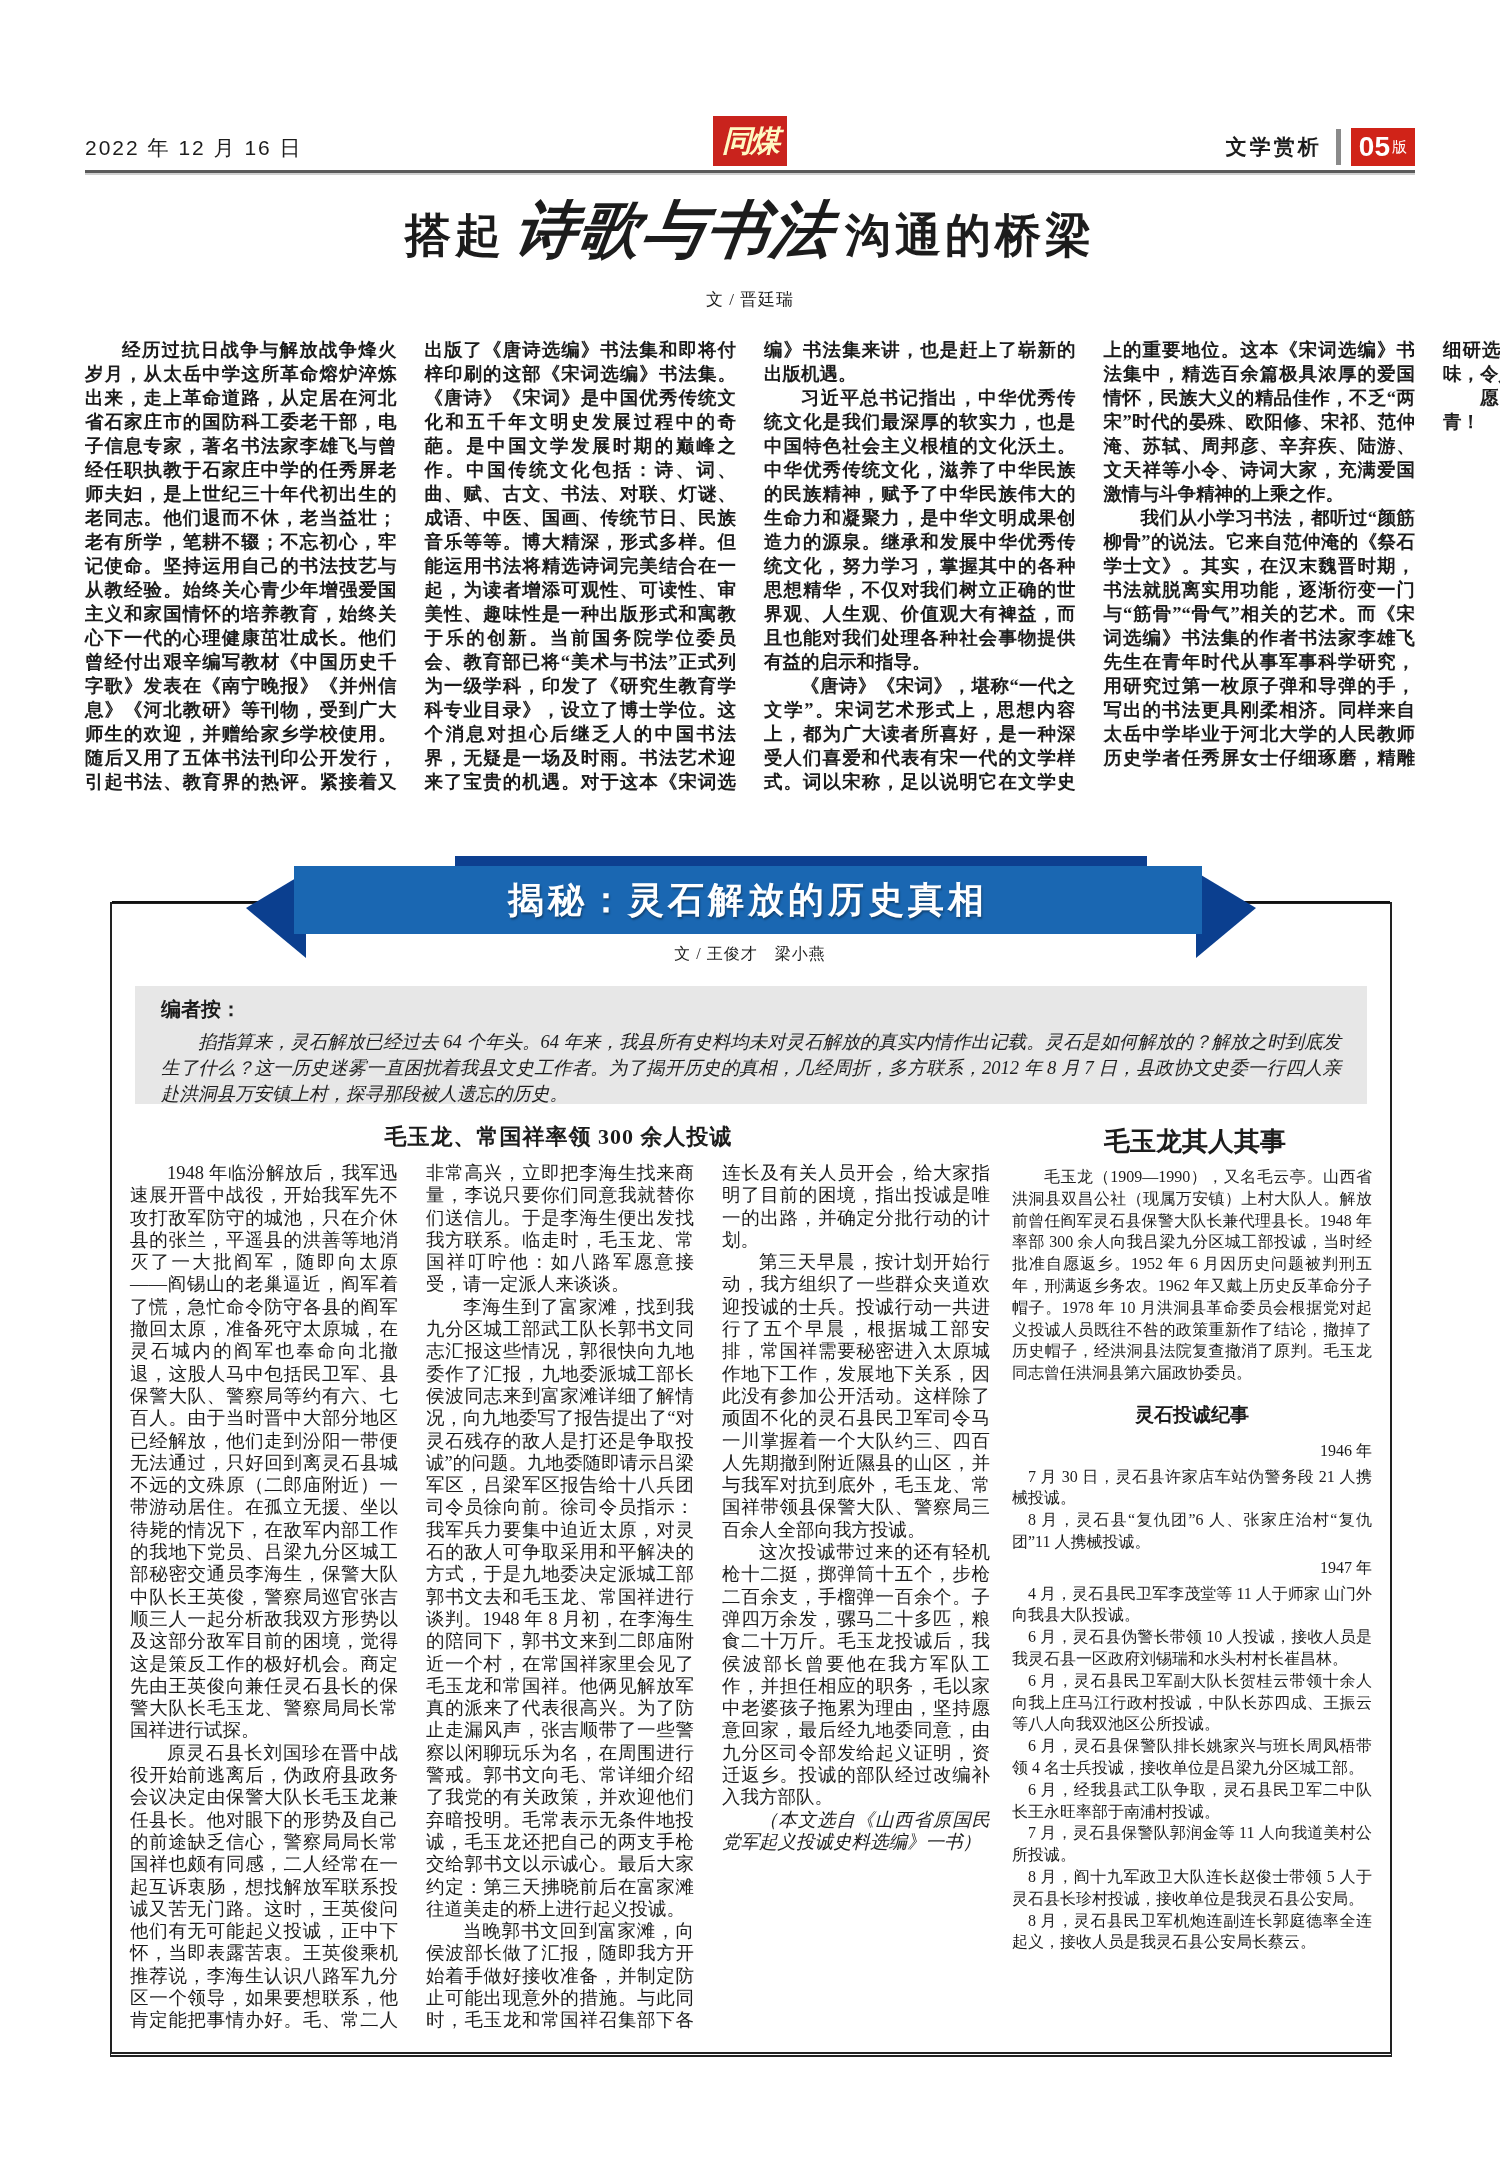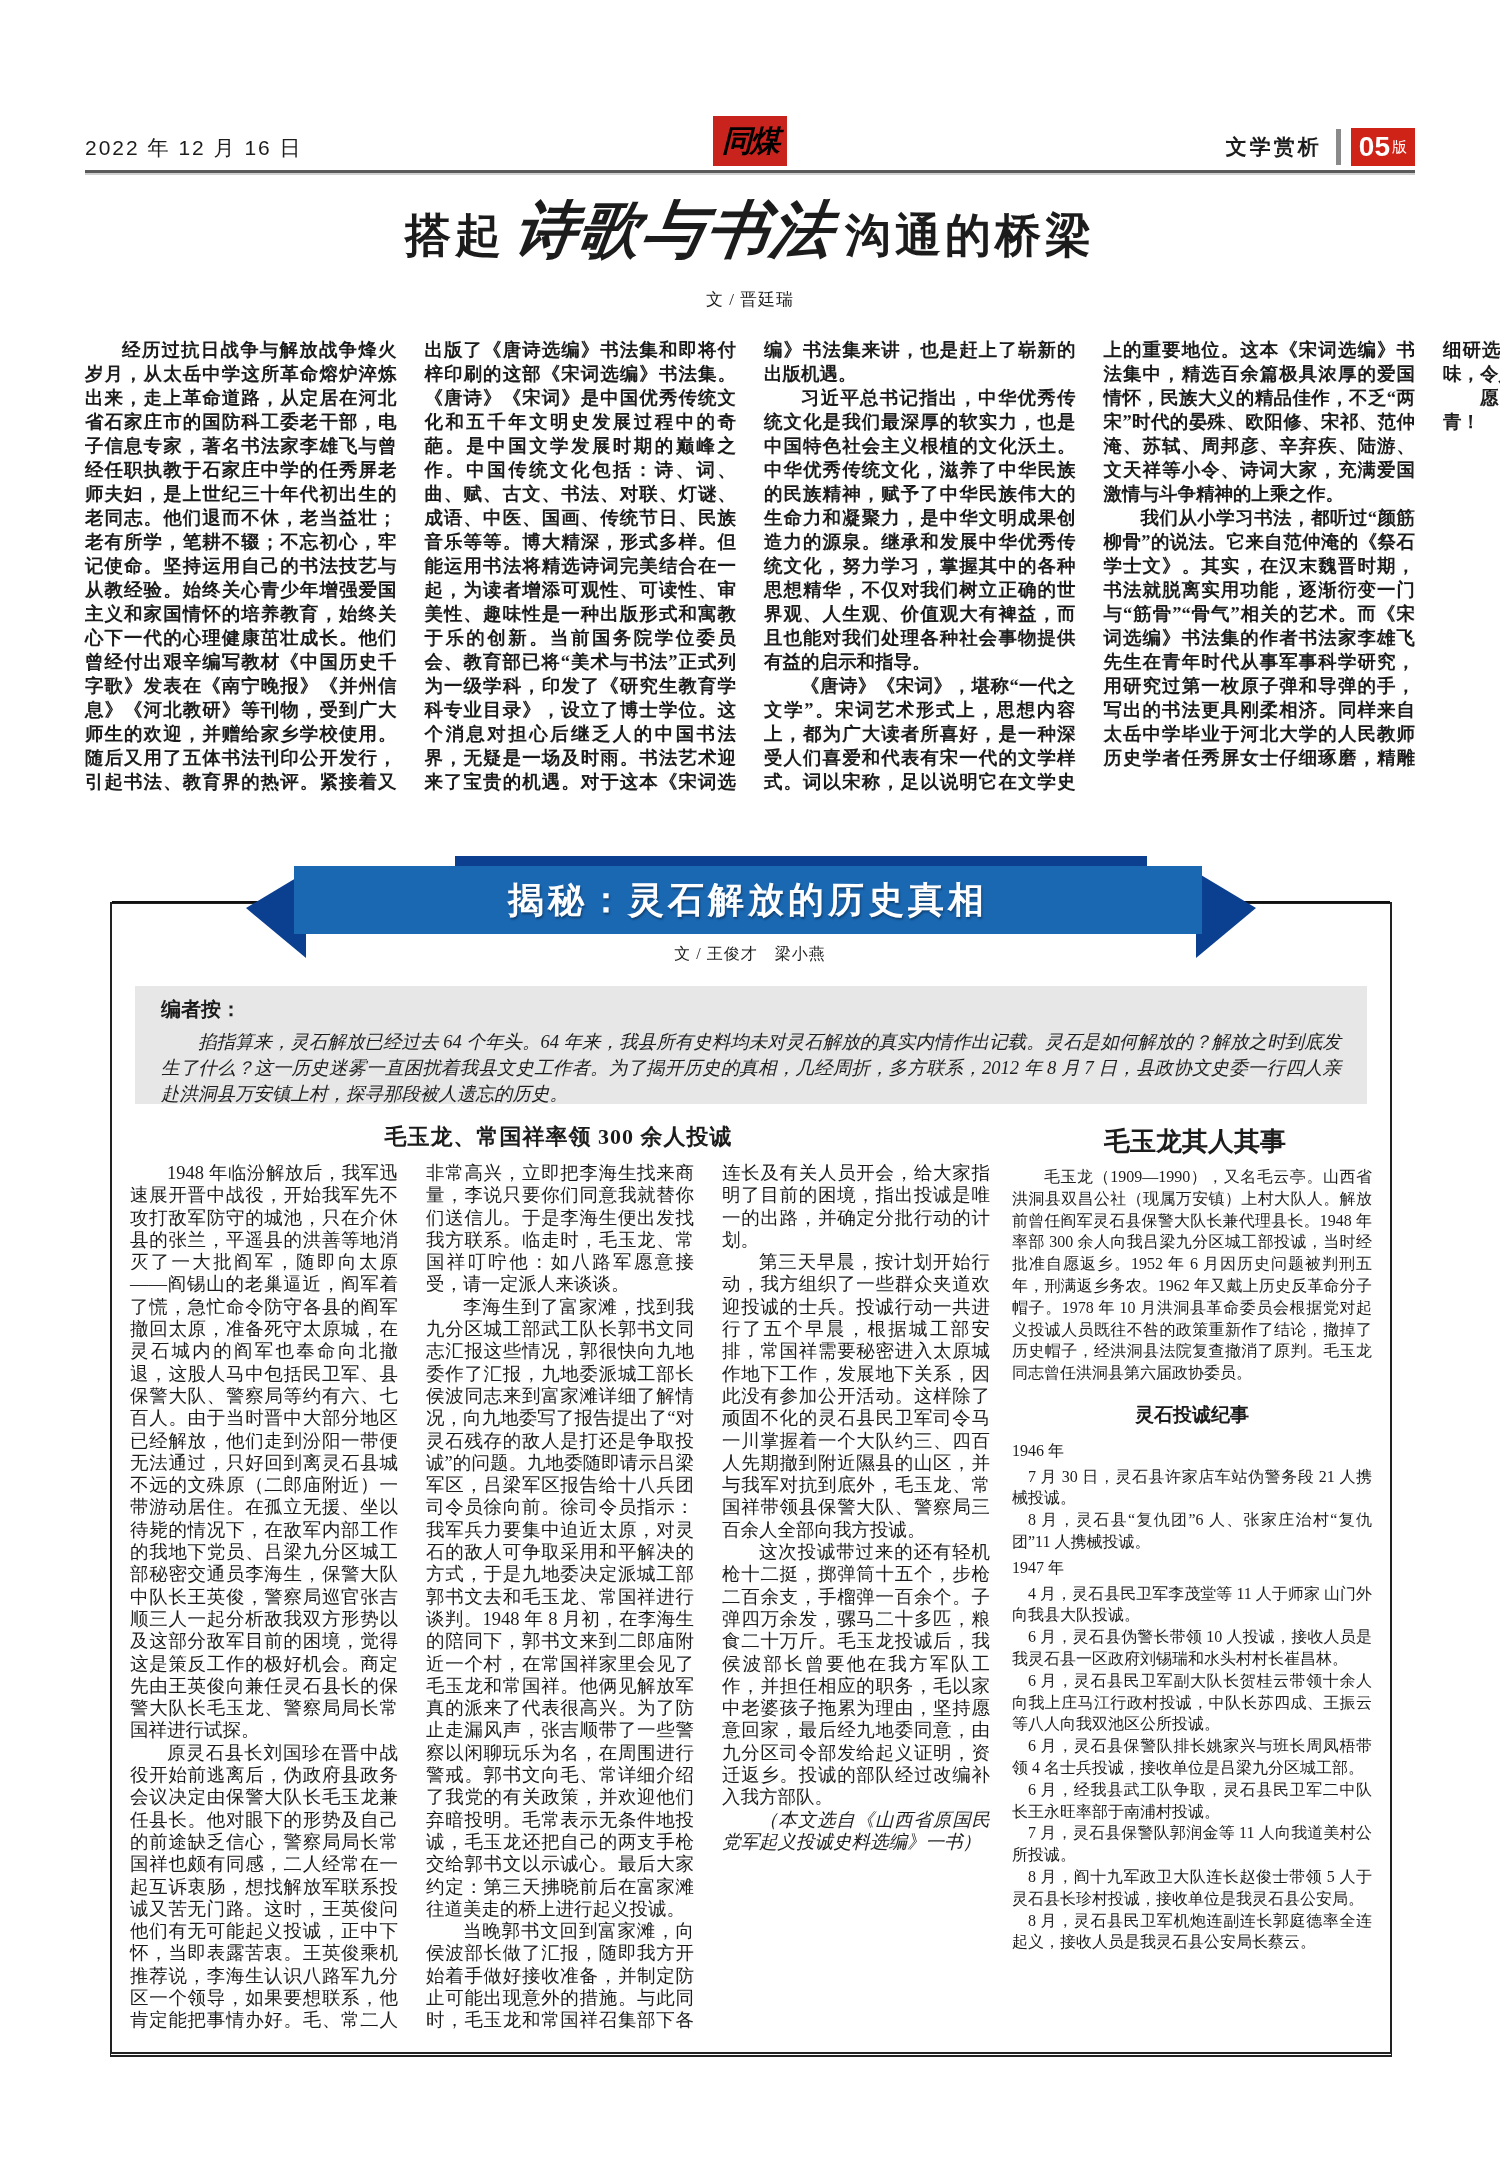--- a/index.html
+++ b/index.html
@@ -6,21 +6,21 @@
   html,body { background:#fff; }
   .page {
     position:relative; width:1500px; height:2166px; background:#ffffff;
     font-family:"Liberation Serif","DejaVu Serif",serif; color:#1c1c1c;
     overflow:hidden;
   }
   
   .masthead { position:absolute; left:85px; right:85px; top:116px; height:52px; }
   .date { position:absolute; left:0; bottom:6px; font-size:21px; letter-spacing:2px; font-family:"Liberation Sans","DejaVu Sans",sans-serif; }
   .logo { position:absolute; left:50%; transform:translateX(-50%); bottom:2px;
-    width:74px; height:50px; background:#c9231d; color:#000000; display:flex; align-items:center; justify-content:center;
+    width:74px; height:50px; background:#c9231d; color:#fef9c3; display:flex; align-items:center; justify-content:center;
     font-size:30px; font-weight:bold; font-style:italic; letter-spacing:-2px; }
   .section-wrap { position:absolute; right:0; bottom:2px; display:flex; align-items:center; }
   .section-title { font-size:21px; font-weight:bold; letter-spacing:3px; font-family:"Liberation Sans","DejaVu Sans",sans-serif; }
   .section-div { width:5px; height:36px; background:#8a8a8a; margin:0 10px 0 14px; }
   .page-badge { background:#d02318; color:#fff; height:38px; padding:0 8px; display:flex; align-items:center; }
   .page-badge .num { font-size:28px; font-weight:bold; font-family:"Liberation Sans","DejaVu Sans",sans-serif; }
   .page-badge .suffix { font-size:15px; margin-left:2px; }
   .head-rule { position:absolute; left:85px; right:85px; top:170px; border-top:3px solid #5a5a5a; box-shadow:0 2px 0 #cfcfcf; }
 
   
@@ -65,21 +65,21 @@
   .a2-story { position:absolute; left:130px; top:1162px; width:860px; height:884px;
     column-count:3; column-gap:28px; column-fill:auto;
     font-size:18.5px; line-height:22.3px; text-align:justify; }
   .source-note { font-style:italic; text-indent:3em; }
 
   
   .a2-sidebar { position:absolute; left:1012px; top:1166px; width:360px; height:880px;
     font-size:16px; line-height:21.8px; text-align:justify; }
   .a2-sidebar .bio { text-indent:2em; }
   .sidebar-subheading { text-align:center; font-weight:bold; font-size:19px; margin:20px 0 14px 0; text-indent:0; }
-  .chron-year { text-align:left; text-indent:0; margin:4px 0; }
+  .chron-year { text-align:right; text-indent:0; margin:4px 0; }
   .a2-sidebar .chron-entries p { text-indent:1em; }
 </style>
 </head>
 <body>
 
 <div class="page">
 
   <div class="masthead">
     <div class="date">2022 年 12 月 16 日</div>
     <div class="logo">同煤</div>

